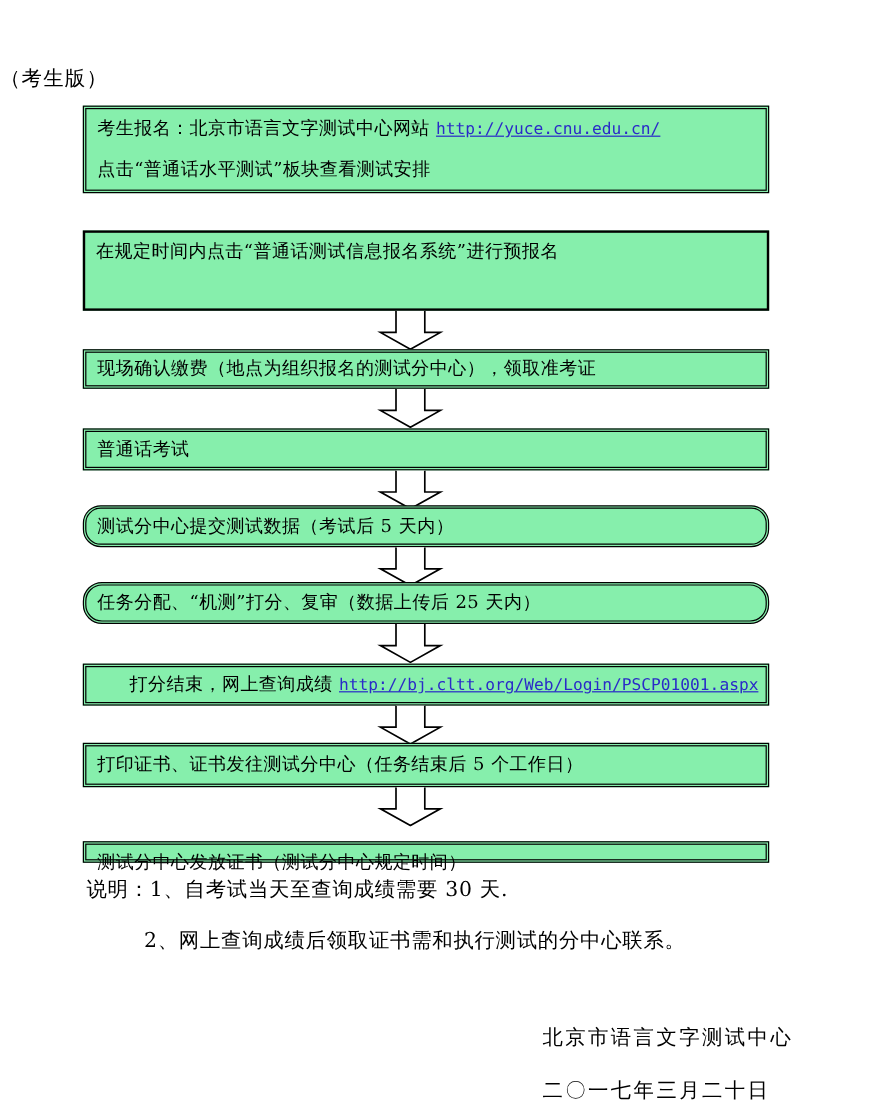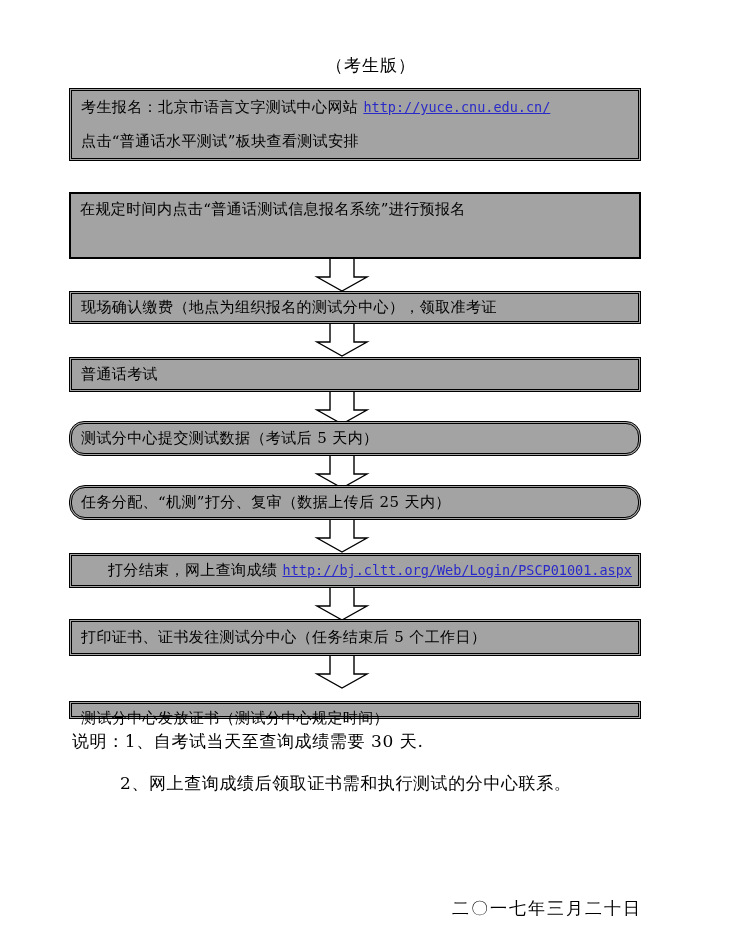--- a/index.html
+++ b/index.html
@@ -33,33 +33,32 @@
     font-size: 20px;
     letter-spacing: 1.5px;
     font-family: "DejaVu Serif", "Liberation Serif", serif;
     white-space: nowrap;
   }
   .title-sub {
     position: absolute;
     left: 0;
     top: 54px;
     width: 742px;
-    text-align: center;
     font-size: 17px;
     letter-spacing: 1px;
     white-space: nowrap;
   }
 
   
   .flow-box {
     position: absolute;
     left: 69px;
     width: 572px;
     box-sizing: border-box;
-    background: #a3a3a3;
+    background: #86efac;
     padding-left: 9px;
     padding-right: 6px;
   }
   .flow-box.double {
     border: 3px double #000000;
   }
   .flow-box.single {
     border: 2px solid #000000;
   }
   .flow-line {
@@ -173,15 +172,16 @@
         </svg>
       </div>
       <div class="flow-box double" style="top: 701px; height: 18px;">
         <div class="flow-line" style="height: 29px; line-height: 29px;"><span>测试分中心发放证书（测试分中心规定时间）</span></div>
       </div>
     </div>
 
   <div class="note" style="left:72px; top:730px;">说明：1、自考试当天至查询成绩需要 30 天.</div>
   <div class="note" style="left:120px; top:772px;">2、网上查询成绩后领取证书需和执行测试的分中心联系。</div>
 
+  <div class="sig" style="left:452px; top:853px;">北京市语言文字测试中心</div>
   <div class="sig" style="left:452px; top:897px;">二〇一七年三月二十日</div>
 
 </div>
 
 </body></html>

